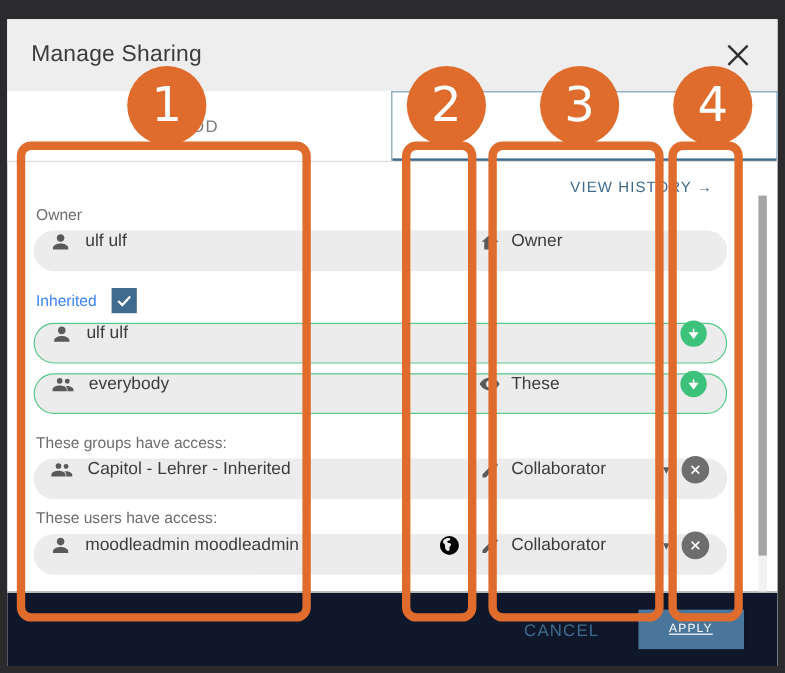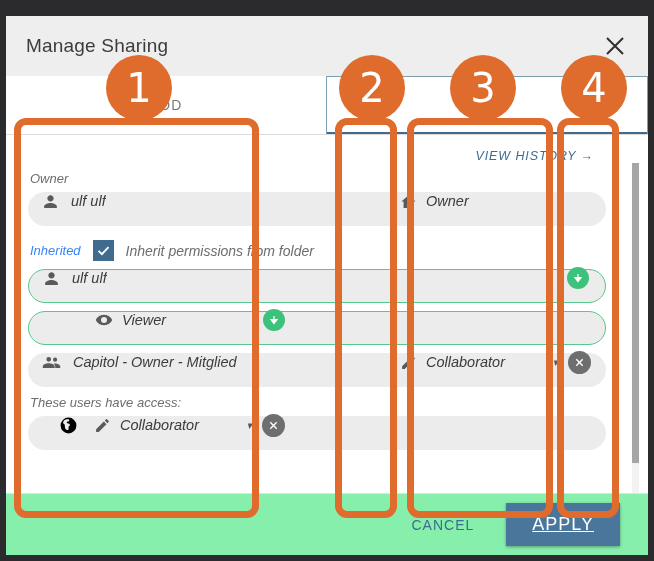--- a/index.html
+++ b/index.html
@@ -80,21 +80,20 @@
     height: 3px;
     background: #3f6c8e;
   }
 
   
   .dialog-body {
     flex: 1 1 auto;
     position: relative;
     border-top: 1px solid #dcdcdc;
     overflow: hidden;
-    font-style: italic;
   }
   .scroll-area {
     position: absolute;
     inset: 0;
     padding: 8px 22px 6px 22px;
     overflow: hidden;
   }
 
   .view-history {
     text-align: right;
@@ -216,32 +215,32 @@
 
   
   .dialog-footer {
     flex: 0 0 62px;
     border-top: 1px solid #e2e2e2;
     display: flex;
     align-items: center;
     justify-content: flex-end;
     padding: 0 28px 0 0;
     gap: 18px;
-    background: #86efac;
+    background: #0f172a;
     text-align: center;
   }
   .btn-text {
     font-size: 14px;
     letter-spacing: 1px;
     color: #3f6c8e;
     padding: 10px 14px;
     cursor: pointer;
   }
   .btn-primary {
-    font-size: 18px;
+    font-size: 10px;
     letter-spacing: 1px;
     color: #ffffff;
     background: #4a769b;
     padding: 11px 26px;
     cursor: pointer;
     box-shadow: 0 1px 3px rgba(0,0,0,.35);
     text-decoration: underline;
   }
 
   
@@ -324,21 +323,20 @@
           <div class="action"></div>
         </div>
 
         <div class="inherit-row">
           <span class="lbl">Inherited</span>
           <span class="checkbox">
             <svg width="15" height="15" viewBox="0 0 24 24">
                 <path d="M4 12.5 9.5 18 20 6.5" stroke="#fff" stroke-width="3" fill="none"></path>
               </svg>
           </span>
-          <span class="inherit-text">Inherit permissions from folder</span>
         </div>
 
         <div class="perm-row inherited">
           <div class="principal">
             <span class="icon-gray">
               <svg width="17" height="17" viewBox="0 0 24 24">
                   <path d="M12 12c2.5 0 4.5-2 4.5-4.5S14.5 3 12 3 7.5 5 7.5 7.5 9.5 12 12 12zm0 2c-3.3 0-9 1.7-9 5v2h18v-2c0-3.3-5.7-5-9-5z"></path>
                 </svg>
             </span>
             <span class="pname">ulf ulf</span>
@@ -350,48 +348,57 @@
           <div class="action">
             <span class="dot-green">
               <svg width="12" height="12" viewBox="0 0 24 24">
                   <path d="M12 4v11m0 4-6-8h12z" stroke="#fff" stroke-width="2.5" fill="#fff"></path>
                 </svg>
             </span>
           </div>
         </div>
 
         <div class="perm-row inherited">
+          <div class="principal">
+            <span class="icon-gray">
+              <svg width="19" height="19" viewBox="0 0 24 24">
+                  <path d="M8.5 11a3 3 0 1 0 0-6 3 3 0 0 0 0 6zm8 0a2.6 2.6 0 1 0 0-5.2 2.6 2.6 0 0 0 0 5.2zM8.5 13C5.5 13 1 14.4 1 17.2V19h15v-1.8c0-2.8-4.5-4.2-7.5-4.2zm8 .4c-.6 0-1.3 0-1.9.1 1.3.9 2.1 2.1 2.1 3.7V19H23v-1.8c0-2.5-3.8-3.8-6.5-3.8z"></path>
+                </svg>
+            </span>
+            <span class="pname">everybody</span>
+          </div>
           <div class="mid-icon"></div>
           <div class="role">
             <span class="icon-gray">
               <svg width="18" height="18" viewBox="0 0 24 24">
                   <path d="M12 5C6.5 5 2.2 9 1 12c1.2 3 5.5 7 11 7s9.8-4 11-7c-1.2-3-5.5-7-11-7zm0 11a4 4 0 1 1 0-8 4 4 0 0 1 0 8z"></path>
                   <circle cx="12" cy="12" r="2.3" fill="#ececec"></circle>
                 </svg>
             </span>
-            <span class="rname">Viewer</span>
+            <span class="rname">These</span>
           </div>
           <div class="action">
             <span class="dot-green">
               <svg width="12" height="12" viewBox="0 0 24 24">
                   <path d="M12 4v11m0 4-6-8h12z" stroke="#fff" stroke-width="2.5" fill="#fff"></path>
                 </svg>
             </span>
           </div>
         </div>
 
+        <div class="section-label" style="margin-top:16px">These groups have access:</div>
 
         <div class="perm-row">
           <div class="principal">
             <span class="icon-gray">
               <svg width="19" height="19" viewBox="0 0 24 24">
                   <path d="M8.5 11a3 3 0 1 0 0-6 3 3 0 0 0 0 6zm8 0a2.6 2.6 0 1 0 0-5.2 2.6 2.6 0 0 0 0 5.2zM8.5 13C5.5 13 1 14.4 1 17.2V19h15v-1.8c0-2.8-4.5-4.2-7.5-4.2zm8 .4c-.6 0-1.3 0-1.9.1 1.3.9 2.1 2.1 2.1 3.7V19H23v-1.8c0-2.5-3.8-3.8-6.5-3.8z"></path>
                 </svg>
             </span>
-            <span class="pname">Capitol - Owner - Mitglied</span>
+            <span class="pname">Capitol - Lehrer - Inherited</span>
           </div>
           <div class="mid-icon"></div>
           <div class="role">
             <span class="icon-gray">
               <svg width="17" height="17" viewBox="0 0 24 24">
                   <path d="M3 17.3V21h3.7L17.6 10.1l-3.7-3.7L3 17.3zM20.7 7c.4-.4.4-1 0-1.4l-2.3-2.3a1 1 0 0 0-1.4 0l-1.8 1.8 3.7 3.7L20.7 7z"></path>
                 </svg>
             </span>
             <span class="rname">Collaborator</span>
             <span class="caret">▾</span>
@@ -401,20 +408,28 @@
               <svg width="11" height="11" viewBox="0 0 24 24">
                   <path d="M5 5 19 19 M19 5 5 19" stroke="#fff" stroke-width="3" fill="none"></path>
                 </svg>
             </span>
           </div>
         </div>
 
         <div class="section-label" style="">These users have access:</div>
 
         <div class="perm-row">
+          <div class="principal">
+            <span class="icon-gray">
+              <svg width="17" height="17" viewBox="0 0 24 24">
+                  <path d="M12 12c2.5 0 4.5-2 4.5-4.5S14.5 3 12 3 7.5 5 7.5 7.5 9.5 12 12 12zm0 2c-3.3 0-9 1.7-9 5v2h18v-2c0-3.3-5.7-5-9-5z"></path>
+                </svg>
+            </span>
+            <span class="pname">moodleadmin moodleadmin</span>
+          </div>
           <div class="mid-icon">
             <svg width="19" height="19" viewBox="0 0 24 24">
                 <path d="M12 2a10 10 0 1 0 0 20 10 10 0 0 0 0-20zm0 2.2c1 0 1.3 1.3.6 2.1-.8.9-2.4.5-2.8 1.7-.3 1 .9 1.6 1.8 1.5 1.2-.1 2.3.7 2.2 1.9-.1 1-1.2 1.4-1.6 2.3-.5 1.1.4 2.3-.2 3.3-.5.9-1.9 1-2.7.4-1.5-1.1-2-3.1-1.9-4.9.1-1.4-.8-2.7-2.1-3-.3-1.3.2-2.7 1.1-3.7 1.3-1.2 3.2-1.8 5.6-1.6z"></path>
               </svg>
           </div>
           <div class="role">
             <span class="icon-gray">
               <svg width="17" height="17" viewBox="0 0 24 24">
                   <path d="M3 17.3V21h3.7L17.6 10.1l-3.7-3.7L3 17.3zM20.7 7c.4-.4.4-1 0-1.4l-2.3-2.3a1 1 0 0 0-1.4 0l-1.8 1.8 3.7 3.7L20.7 7z"></path>
                 </svg>

